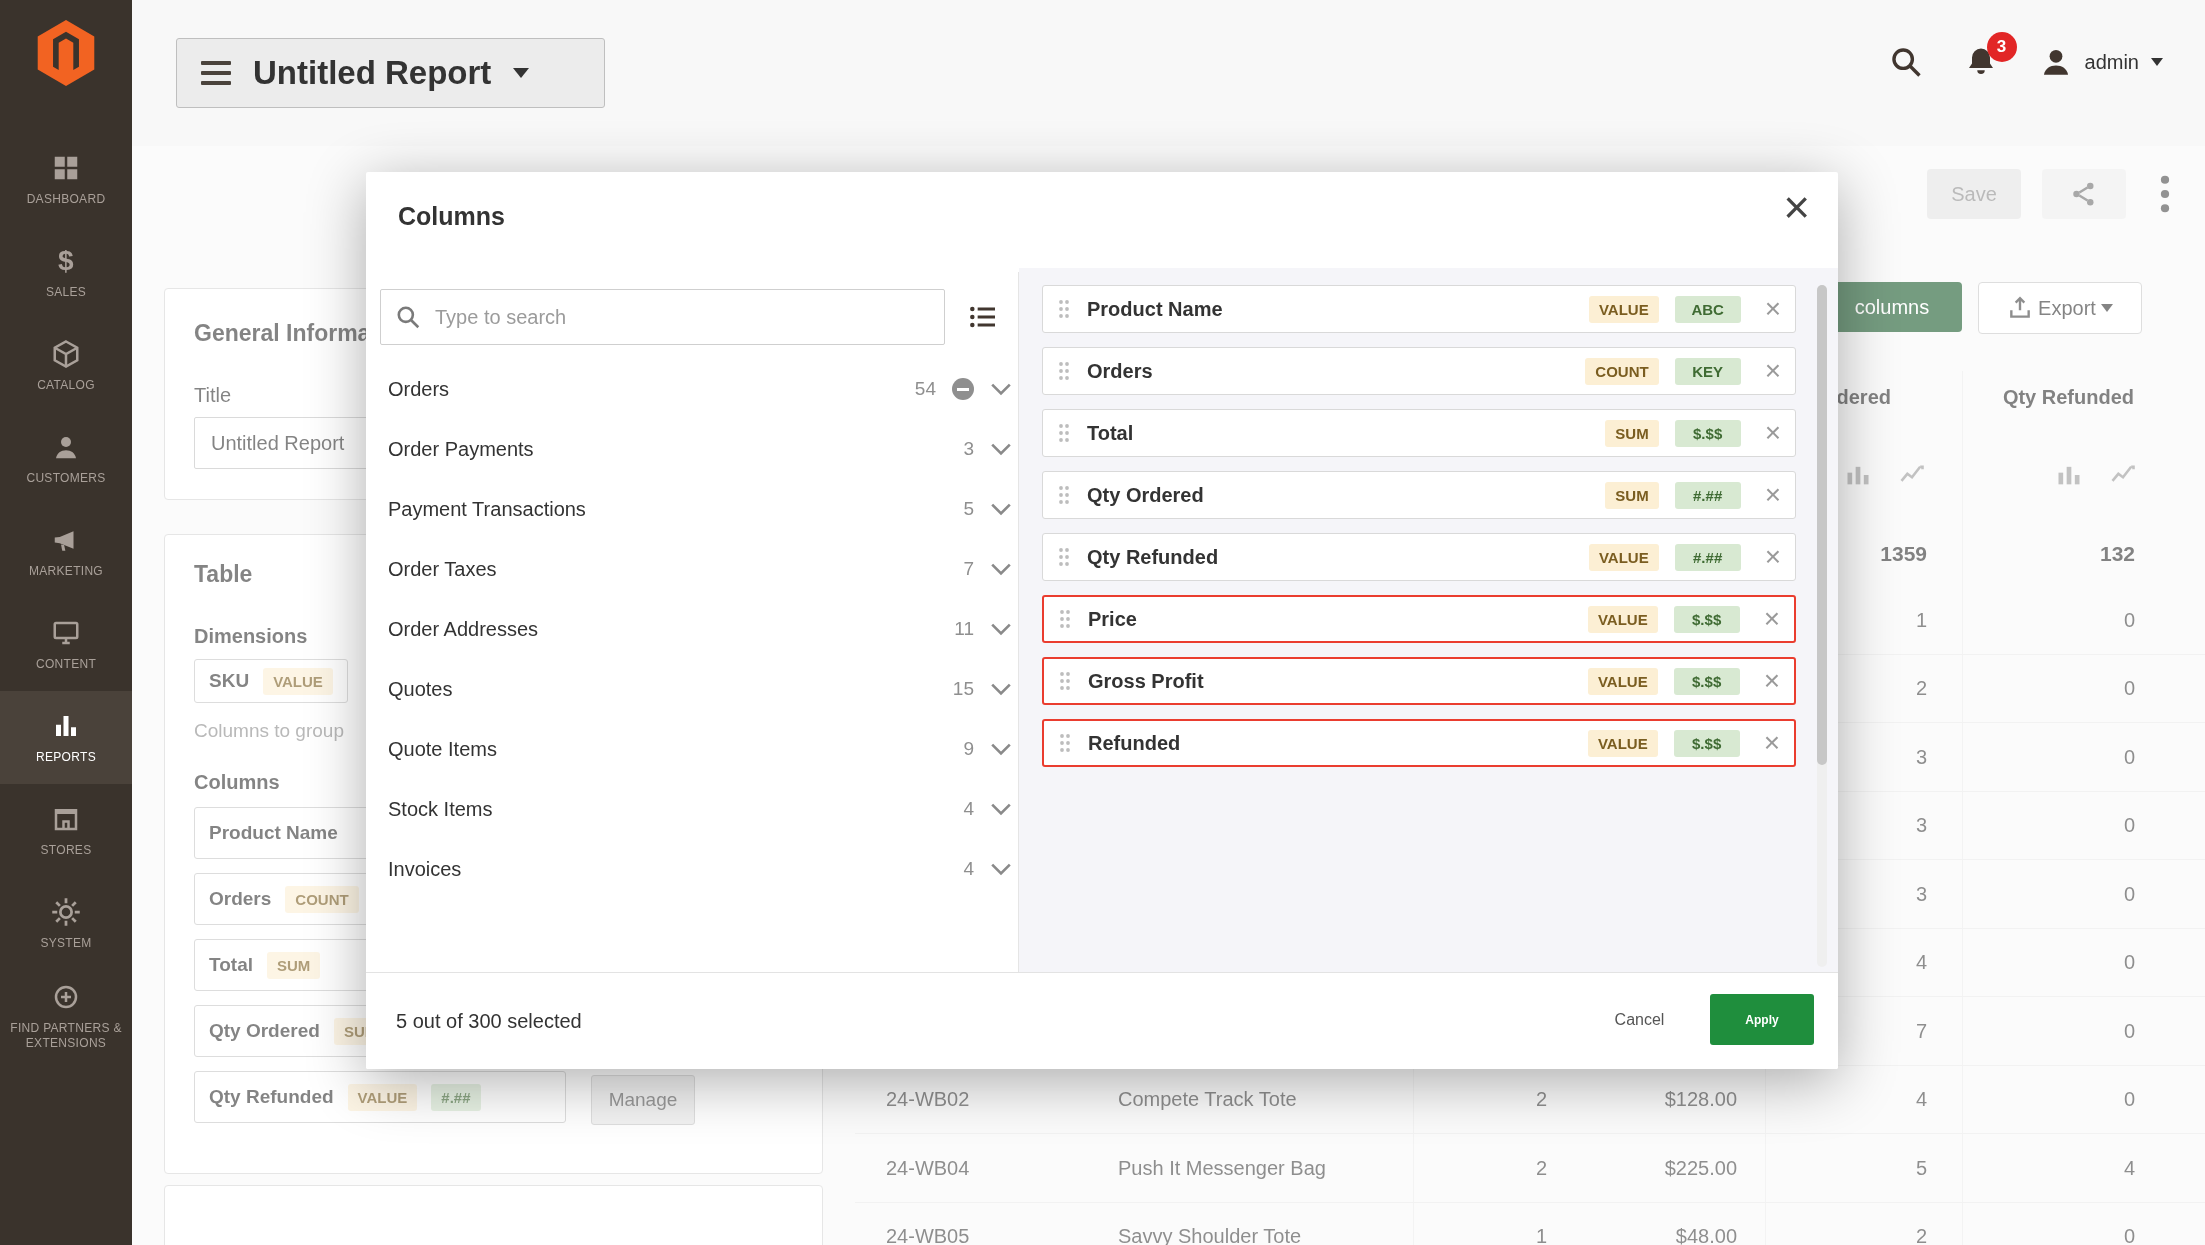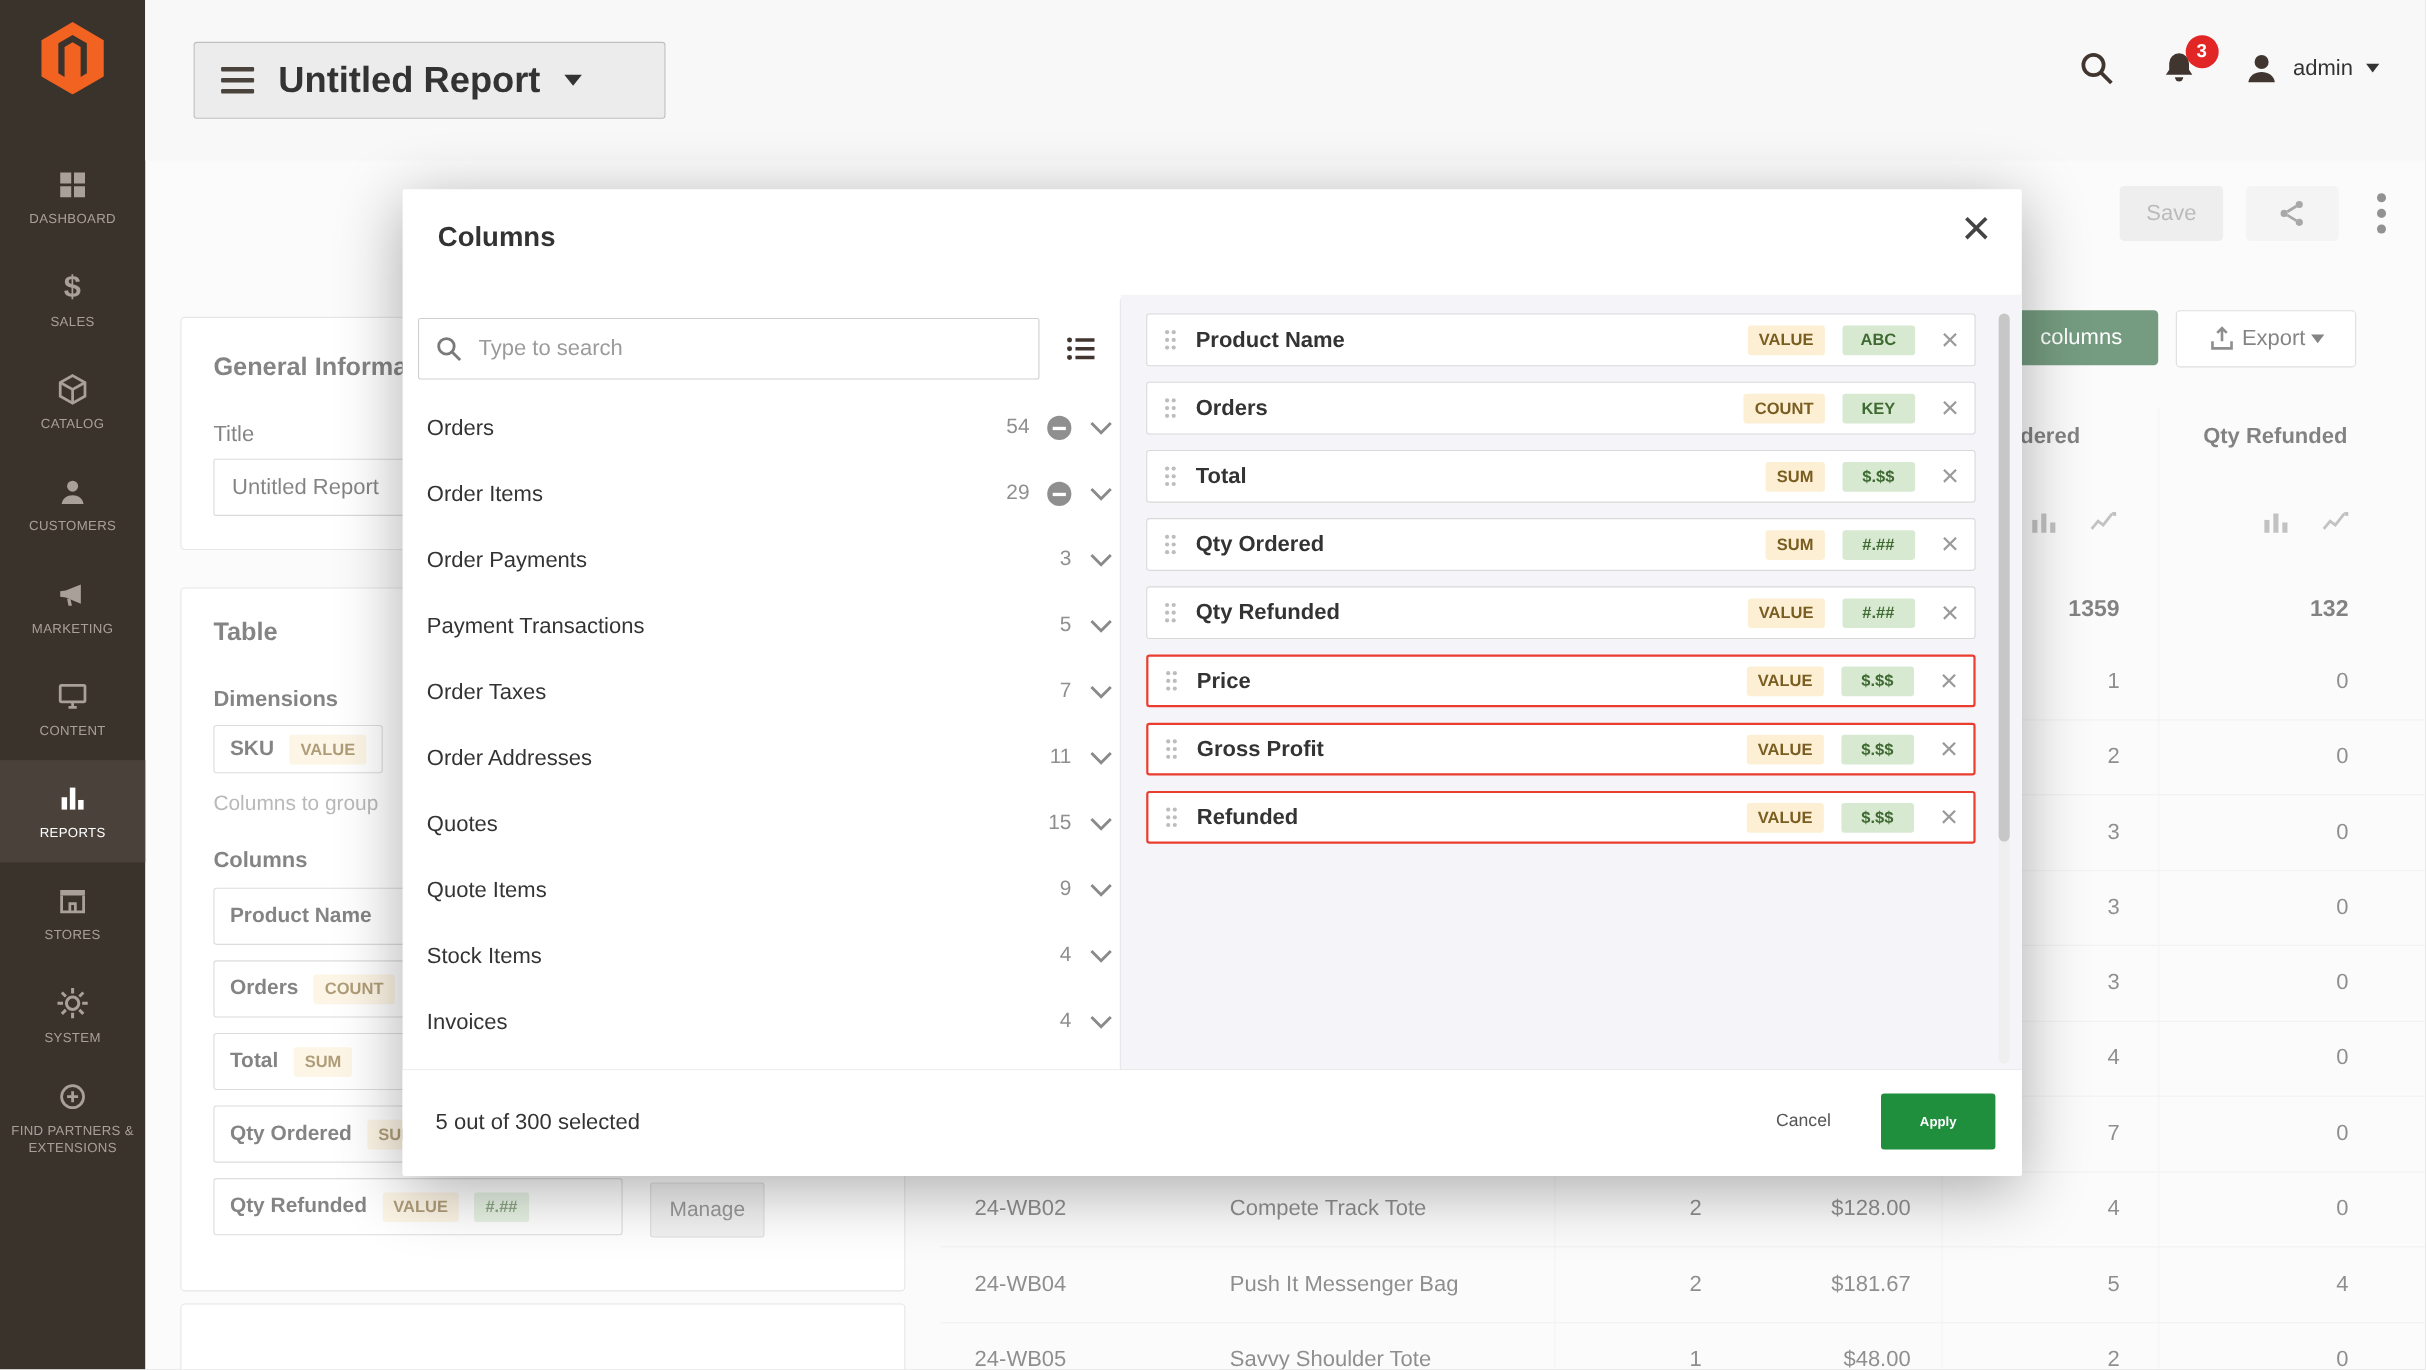--- a/index.html
+++ b/index.html
@@ -345,21 +345,21 @@
         <span class="cell c-name">Compete Track Tote</span>
         <span class="cell c-qty">2</span>
         <span class="cell c-price">$128.00</span>
         <span class="cell c-ord">4</span>
         <span class="cell c-ref">0</span>
       </div>
       <div class="grow">
         <span class="cell c-sku">24-WB04</span>
         <span class="cell c-name">Push It Messenger Bag</span>
         <span class="cell c-qty">2</span>
-        <span class="cell c-price">$181.67</span>
+        <span class="cell c-price">$225.00</span>
         <span class="cell c-ord">5</span>
         <span class="cell c-ref">4</span>
       </div>
       <div class="grow">
         <span class="cell c-sku">24-WB05</span>
         <span class="cell c-name">Savvy Shoulder Tote</span>
         <span class="cell c-qty">1</span>
         <span class="cell c-price">$48.00</span>
         <span class="cell c-ord">2</span>
         <span class="cell c-ref">0</span>
@@ -438,30 +438,20 @@
         <span class="g-label">Orders</span>
         <span class="g-count">54</span>
         <span class="g-minus"></span>
         <span class="g-chev">
             <svg width="22" height="14" viewBox="0 0 20 12" fill="none" stroke="#8a8a8a" stroke-width="2.4">
               <path d="M2 2l8 8 8-8"></path>
             </svg>
           </span>
       </div>
       <div class="m-group">
-        <span class="g-label">Order Items</span>
-        <span class="g-count">29</span>
-        <span class="g-minus"></span>
-        <span class="g-chev">
-            <svg width="22" height="14" viewBox="0 0 20 12" fill="none" stroke="#8a8a8a" stroke-width="2.4">
-              <path d="M2 2l8 8 8-8"></path>
-            </svg>
-          </span>
-      </div>
-      <div class="m-group">
         <span class="g-label">Order Payments</span>
         <span class="g-count">3</span>
         <span class="g-chev">
             <svg width="22" height="14" viewBox="0 0 20 12" fill="none" stroke="#8a8a8a" stroke-width="2.4">
               <path d="M2 2l8 8 8-8"></path>
             </svg>
           </span>
       </div>
       <div class="m-group">
         <span class="g-label">Payment Transactions</span>

